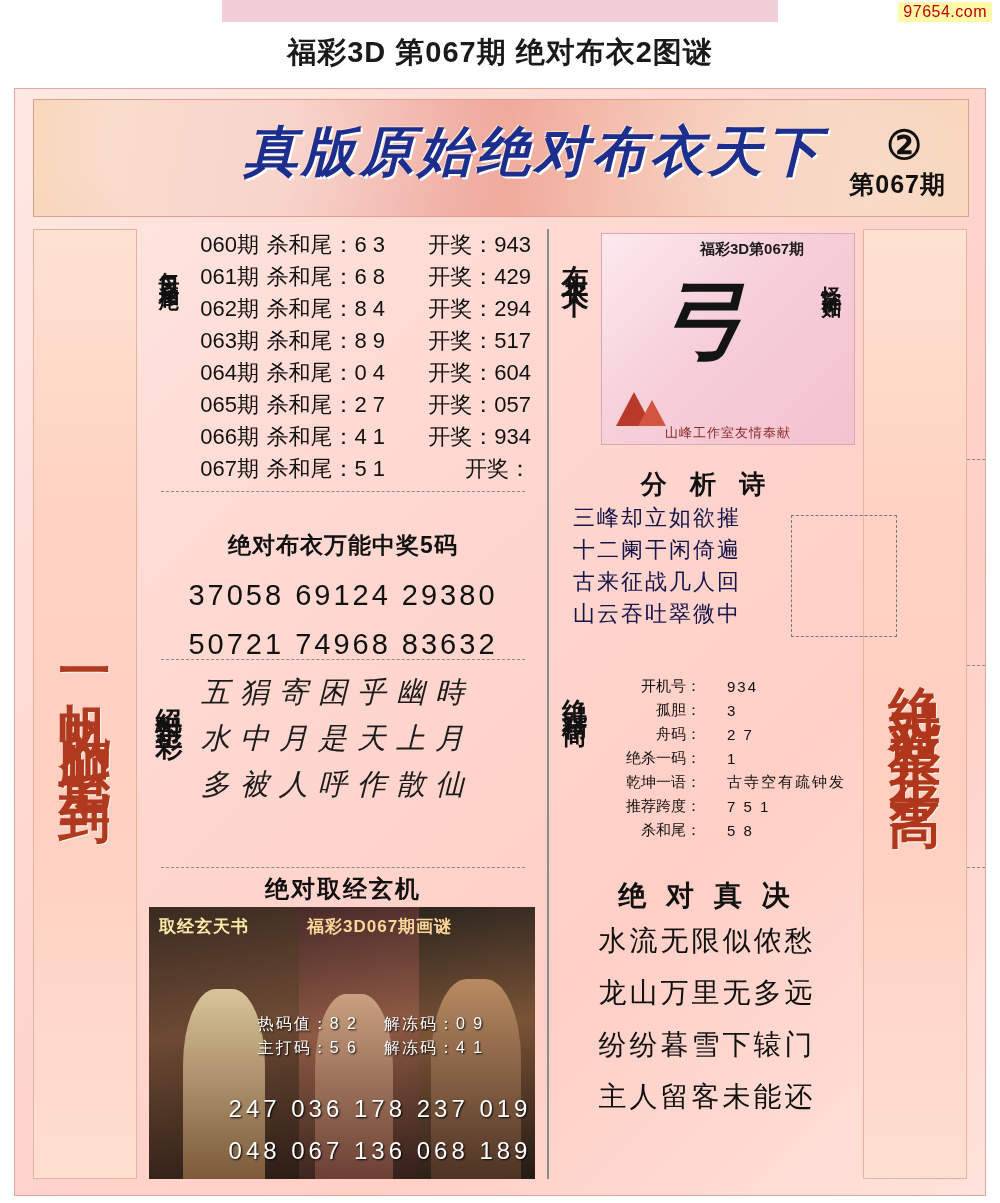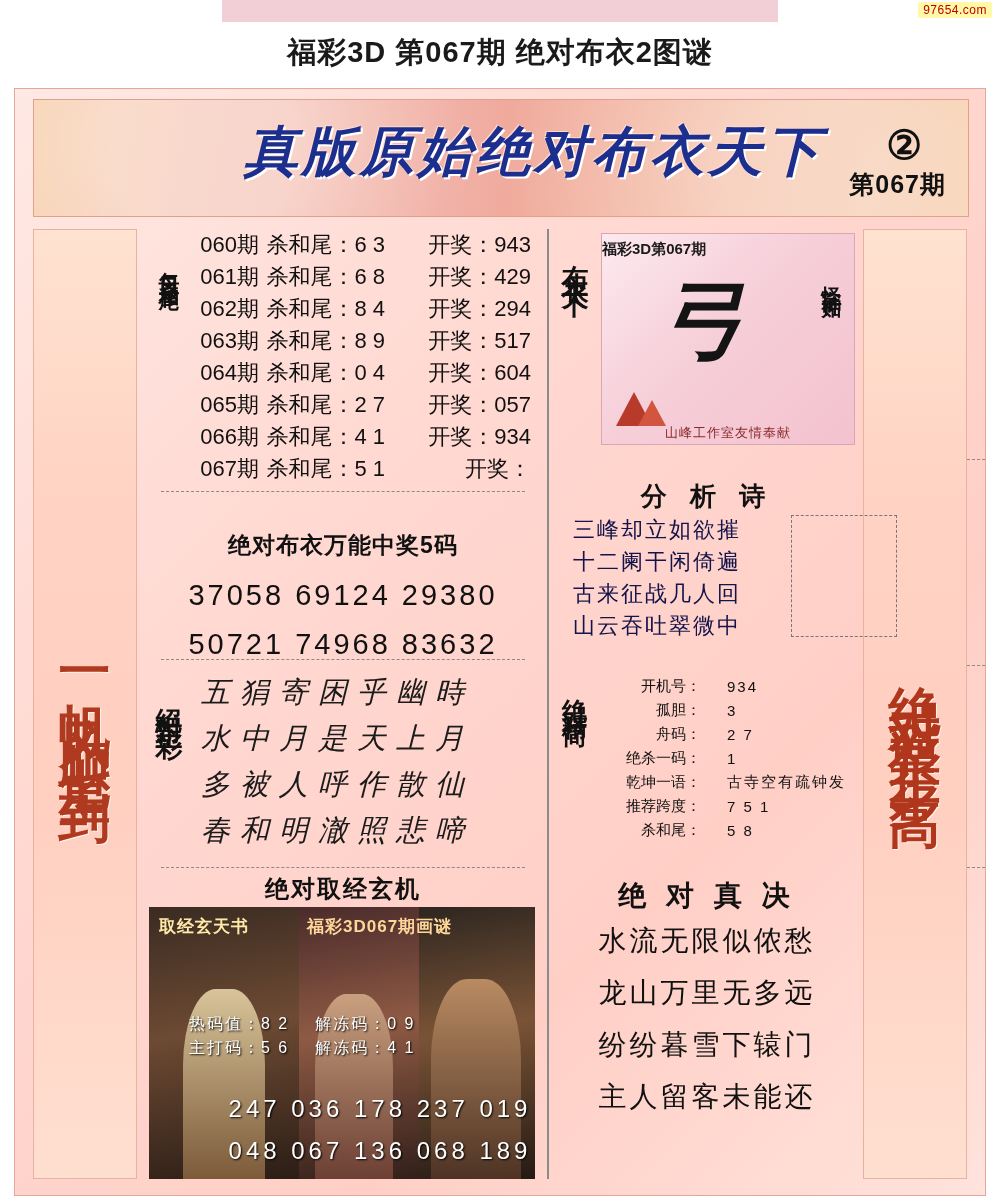--- a/index.html
+++ b/index.html
@@ -27,21 +27,21 @@
     position: absolute;
     left: 222px; top: 0;
     width: 556px; height: 22px;
     background: #f2cfd6;
   }
   .topbar .wm {
     position: absolute;
     right: 8px; top: 2px;
     background: #fff9a8;
     color: #c00000;
-    font-size: 12px;
+    font-size: 16px;
     padding: 1px 5px;
     border-radius: 2px;
     letter-spacing: 0.5px;
   }
 
   
   .title {
     position: absolute;
     left: 0; top: 22px;
     width: 1000px; height: 62px;
@@ -286,25 +286,24 @@
     bottom: 0;
     border-radius: 40% 40% 0 0;
   }
   .fig.f1 { left: 34px; width: 82px; height: 190px; background: linear-gradient(180deg,#d8c49a,#7c5a3a); }
   .fig.f2 { left: 166px; width: 78px; height: 185px; background: linear-gradient(180deg,#c9a07f,#6b3f33); }
   .fig.f3 { left: 282px; width: 90px; height: 200px; background: linear-gradient(180deg,#b98b62,#4e3324); }
   .strip-vals {
     position: absolute;
     left: 0; top: 104px;
     width: 444px;
-    text-align: left;
+    text-align: center;
     font-size: 16px;
     color: #ffffff;
     text-shadow: 1px 1px 2px #000;
-    margin-left: 40px;
   }
   .strip-vals .row { margin: 3px 0; letter-spacing: 2px; }
   .strip-vals .row span.sep { display: inline-block; width: 26px; }
   .strip-nums {
     position: absolute;
     left: 0; top: 174px;
     width: 462px;
     text-align: center;
     color: #ffffff;
     font-size: 24px;
@@ -337,23 +336,25 @@
     width: 254px; height: 212px;
     background: linear-gradient(135deg,#fde9ef 0%,#f6cfd9 45%,#f3c2cf 100%);
     border: 1px solid #d9a6b4;
     box-sizing: border-box;
     overflow: hidden;
   }
   .riddle-img .rtop {
     position: absolute;
     left: 0; top: 6px;
     width: 100%;
+    text-align: center;
     font-size: 15px;
     font-weight: bold;
     color: #1b1b1b;
+    padding-left: 24px;
   }
   .riddle-img .glyph {
     position: absolute;
     left: 58px; top: 28px;
     font-family: "DejaVu Serif", serif;
     font-size: 86px;
     font-style: italic;
     font-weight: bold;
     color: #141414;
   }
@@ -397,21 +398,21 @@
     position: absolute;
     left: 0; top: 234px;
     width: 304px; height: 200px;
   }
   .analysis .cap {
     text-align: center;
     font-size: 26px;
     font-weight: bold;
     color: #111;
     letter-spacing: 8px;
-    margin-top: 16px;
+    margin-top: 4px;
   }
   .analysis .ln {
     text-align: left;
     padding-left: 18px;
     font-family: "DejaVu Serif", serif;
     font-size: 22px;
     color: #14144a;
     line-height: 32px;
     letter-spacing: 2px;
   }
@@ -562,21 +563,20 @@
       </div>
 
       <div class="hdash" style="left:18px; top:430px; width:364px;"></div>
 
       <div class="poem-block">
         <div class="vlabel">絕對正彩</div>
         <div class="lines">
           <div class="ln">五狷寄困乎幽時</div>
           <div class="ln">水中月是天上月</div>
           <div class="ln">多被人呼作散仙</div>
-          <div class="ln">春和明澈照悲啼</div>
         </div>
       </div>
 
       <div class="hdash" style="left:18px; top:638px; width:364px;"></div>
 
       <div class="scripture">
         <div class="cap">绝对取经玄机</div>
         <div class="photo-strip">
           <div class="pane p1"></div>
           <div class="pane p2"></div>

